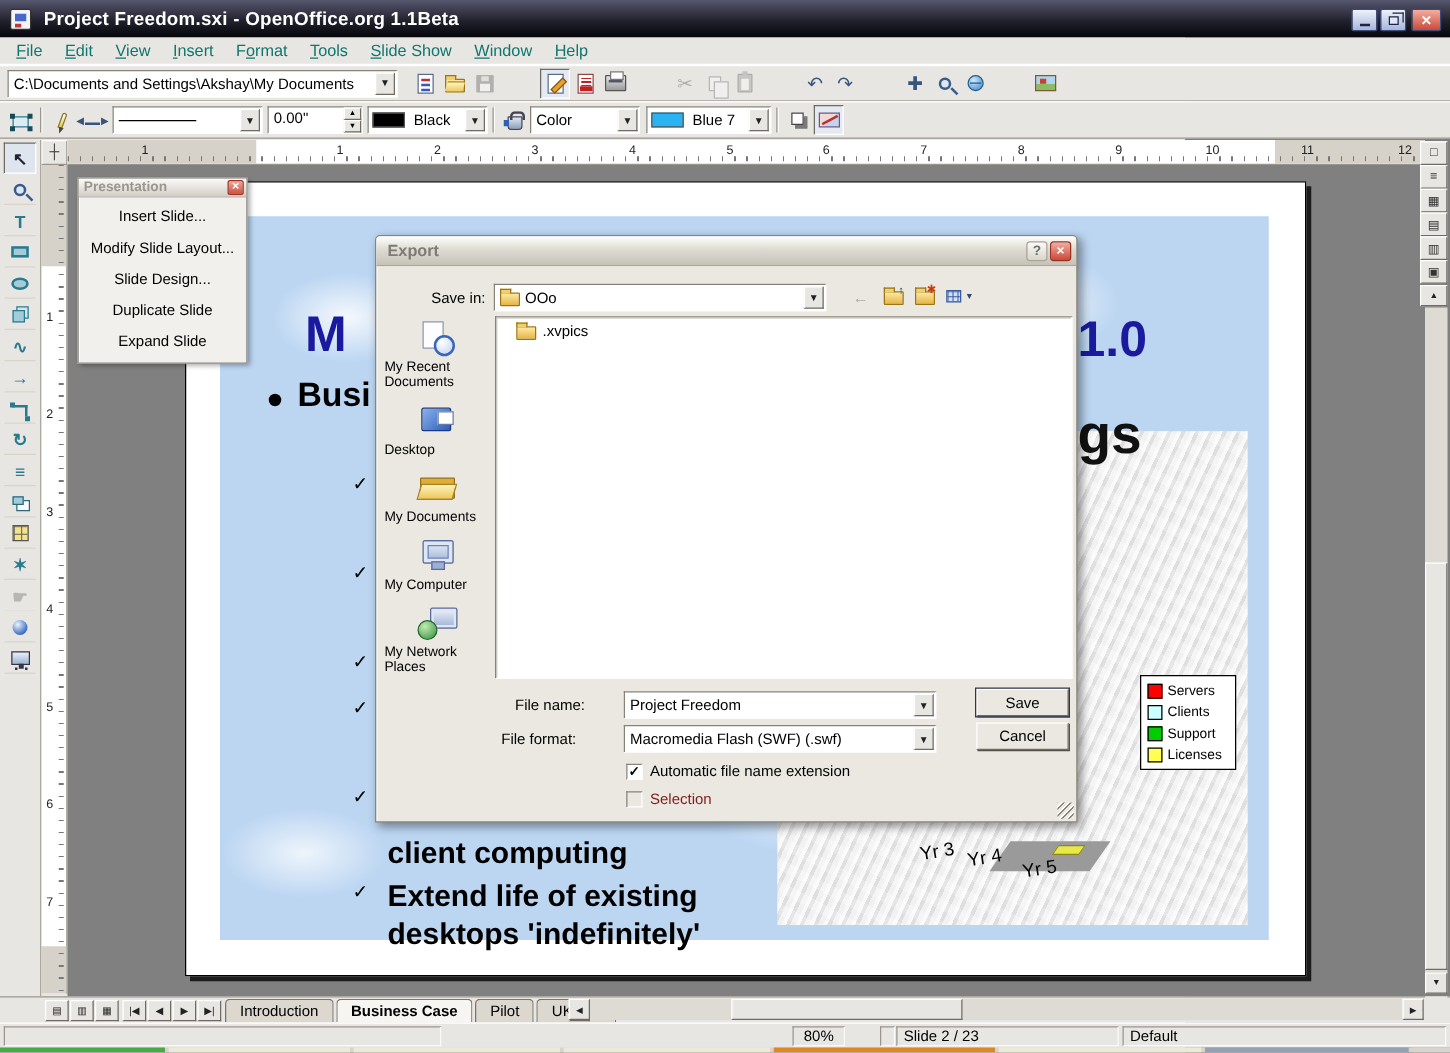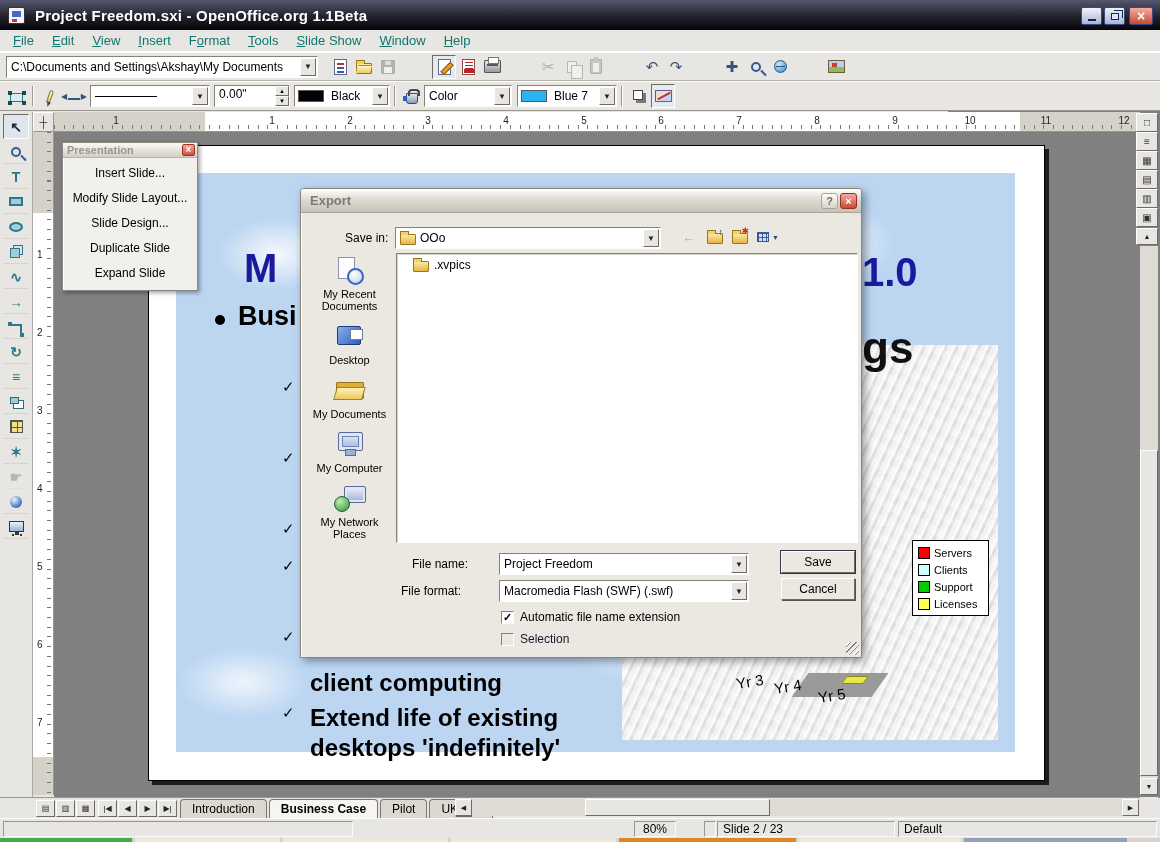--- a/index.html
+++ b/index.html
@@ -192,21 +192,21 @@
   #dlg-title .dtxt { flex:1; font-size:13px; font-weight:bold; color:#7e7a74; }
   .dlg-btn { width:17px; height:16px; margin-left:2px; border-radius:3px; display:flex; align-items:center; justify-content:center;
       font-size:11px; font-weight:bold; }
   .dlg-help { background:linear-gradient(#fcfbf8,#d8d4ca); border:1px solid #a8a49a; color:#6a6a6a; }
   .dlg-close { background:linear-gradient(#f2aca2,#c84a38); border:1px solid #993020; color:#fff; }
   .dlg-label { position:absolute; font-size:12px; color:#000; }
   #savein-combo { position:absolute; left:94px; top:38px; width:266px; }
   .dlg-tool { position:absolute; top:38px; width:23px; height:20px; display:flex; align-items:center; justify-content:center;
       font-size:13px; color:#2a4a7a; border:1px solid transparent; }
   #places { position:absolute; left:6px; top:62px; width:85px; height:300px; display:flex; flex-direction:column; align-items:center; padding-top:6px; }
-  .place { width:84px; text-align:center; margin-bottom:11px; }
+  .place { width:84px; text-align:left; margin-bottom:11px; }
   .place .plbl { font-size:11px; line-height:12px; color:#000; }
   .pl-ico { display:block; position:relative; width:34px; height:29px; margin:0 auto 2px; }
   .pl-recent::before { content:""; position:absolute; left:5px; top:0; width:15px; height:20px; background:#fdfdfd; border:1px solid #8a92b0; }
   .pl-recent::after { content:""; position:absolute; right:3px; bottom:1px; width:13px; height:13px; border-radius:50%;
       border:2px solid #3a66b8; background:radial-gradient(circle at 35% 30%,#ffffff,#bcd2f0); }
   .pl-desktop::before { content:""; position:absolute; left:4px; top:3px; width:22px; height:17px; border-radius:2px;
       background:linear-gradient(135deg,#8ab2ee,#2c5cb8); border:1px solid #1a3a80; }
   .pl-desktop::after { content:""; position:absolute; right:4px; top:6px; width:11px; height:9px; background:#fff; border:1px solid #6a7aa8; }
   .pl-docs::before { content:""; position:absolute; left:3px; top:5px; width:26px; height:15px; background:#e0ae38; border:1px solid #96701a; border-radius:1px; }
   .pl-docs::after { content:""; position:absolute; left:2px; top:10px; width:27px; height:11px;
@@ -223,21 +223,21 @@
   .file-item { display:flex; align-items:center; gap:5px; font-size:12px; color:#000;padding-left:12px; }
   #fname-combo { position:absolute; left:198px; top:364px; width:250px; }
   #fformat-combo { position:absolute; left:198px; top:391px; width:250px; }
   .dlg-push { position:absolute; left:480px; width:74px; height:22px; font-size:12px; color:#000;
       display:flex; align-items:center; justify-content:center;
       background:#ebe8e2; border:1px solid; border-color:#fff #6f6b63 #6f6b63 #fff; box-shadow:1px 1px 0 #54504a; }
   .dlg-push.default { outline:1px solid #30364a; }
   .cbrow { position:absolute; left:200px; display:flex; align-items:center; gap:6px; font-size:12px; }
   .cbox { width:13px; height:13px; background:#fff; border:1px solid; border-color:#868278 #fff #fff #868278;
       display:flex; align-items:center; justify-content:center; font-size:11px; font-weight:bold; color:#000; }
-  .cbrow.dim { color:#0f172a; } .cbrow.dim .cbox { background:#ebe8e2; }
+  .cbrow.dim { color:#7f1d1d; } .cbrow.dim .cbox { background:#ebe8e2; }
   #grip { position:absolute; right:2px; bottom:2px; width:13px; height:13px;
       background:repeating-linear-gradient(135deg, transparent 0 2px, #fff 2px 3px, #8a8578 3px 4px); }
 
   
   .viewbtn { position:absolute; left:1136px; width:22px; height:19px; font-size:10px; color:#333;
       display:flex; align-items:center; justify-content:center;
       background:#e8e6e2; border:1px solid; border-color:#fff #6f6b63 #6f6b63 #fff; }
   .scroll-arrow { position:absolute; background:#e8e6e2; border:1px solid; border-color:#fff #6f6b63 #6f6b63 #fff;
       display:flex; align-items:center; justify-content:center; font-size:7px; color:#222; }
   #vtrack { position:absolute; left:1140px; top:246px; width:18px; height:532px; background:#dedbd4; }

